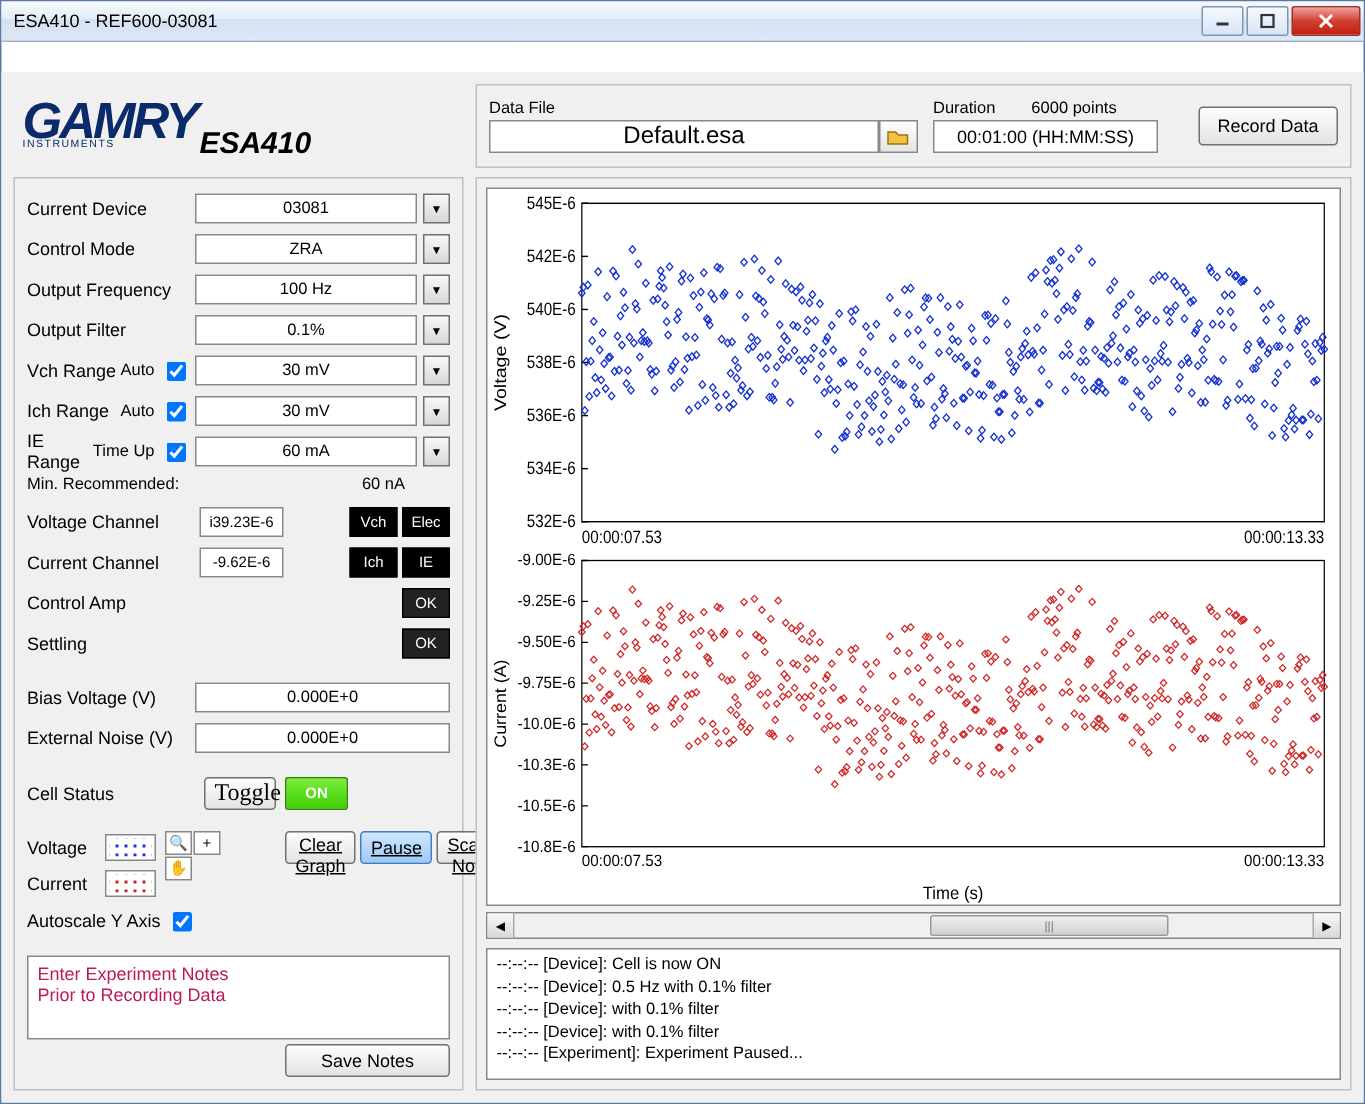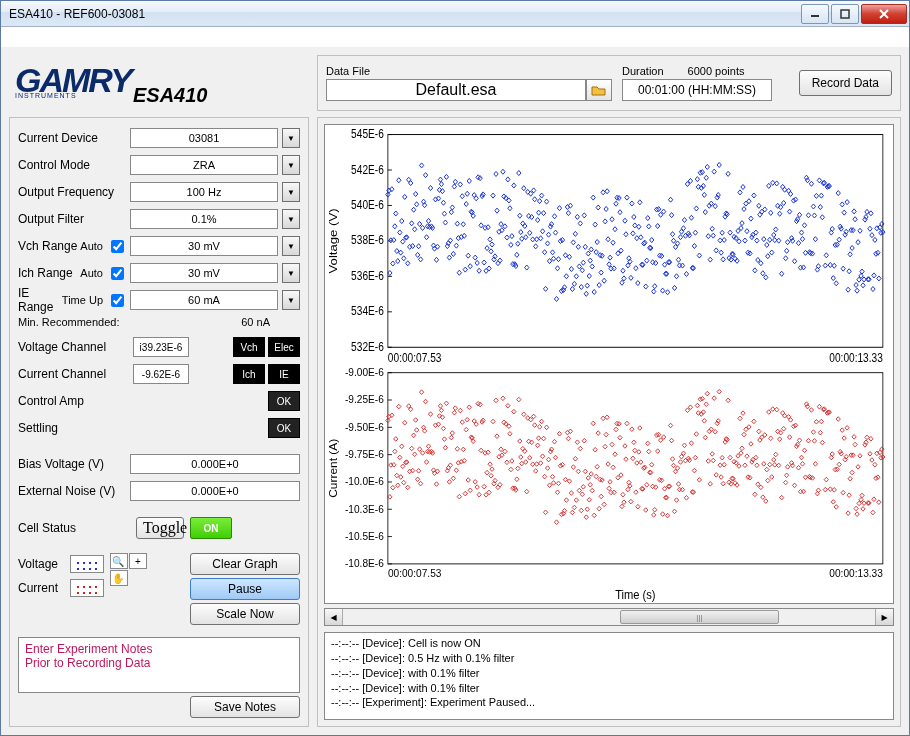--- a/index.html
+++ b/index.html
@@ -49,21 +49,21 @@
 .toggle-row { display: flex; align-items: center; height: 26px; gap: 6px; }
 .toggle-btn { width: 48px; height: 22px; border: 1px solid #707070; border-radius: 3px; background: linear-gradient(#fdfdfd,#e3e3e3); font-size: 16px; font-family: Liberation Serif, serif; }
 .on-ind { width: 42px; height: 22px; background: linear-gradient(#7aed3a,#3fcf05); border: 1px solid #2a8a00; color: #fff; font-size: 10px; font-weight: 700; display: flex; align-items: center; justify-content: center; border-radius: 2px; }
 .legend-row { display: flex; align-items: center; height: 22px; gap: 4px; }
 .legend-label { width: 48px; font-size: 12px; }
 .legend-swatch { width: 34px; height: 18px; border: 1px solid #888; background: #fff; position: relative; }
 .legend-swatch.blue::after { content: ""; position: absolute; inset: 2px; background-image: radial-gradient(#2030e0 1px, transparent 1px); background-size: 6px 6px; background-position: 2px 2px; }
 .legend-swatch.red::after { content: ""; position: absolute; inset: 2px; background-image: radial-gradient(#d02020 1px, transparent 1px); background-size: 6px 6px; background-position: 2px 2px; }
 .tool-icons { display: flex; flex-direction: column; gap: 1px; margin-left: 2px; }
 .tool-icon { width: 18px; height: 16px; border: 1px solid #888; background: #fff; display: flex; align-items: center; justify-content: center; font-size: 10px; }
-.action-btns { display: flex; flex-direction: column; gap: 3px; margin-left: auto; width: 110px; }
+.action-btns { display: flex; gap: 3px; margin-left: auto; width: 110px; text-decoration: underline; }
 .action-btn { height: 22px; border: 1px solid #707070; border-radius: 3px; background: linear-gradient(#fdfdfd,#e3e3e3); font-size: 12px; }
 .action-btn.active { background: linear-gradient(#cfe6ff,#9fcaf5); border-color: #3d7cc9; }
 .autoscale-row { display: flex; align-items: center; height: 22px; gap: 4px; font-size: 12px; }
 .notes-box { flex: 1; border: 1px solid #888; background: #fff; padding: 4px 6px; font-size: 12px; color: #be185d; overflow-y: scroll; min-height: 56px; }
 .save-notes { width: 110px; height: 22px; border: 1px solid #707070; border-radius: 3px; background: linear-gradient(#fdfdfd,#e3e3e3); font-size: 12px; align-self: flex-end; }
 .charts { flex: 1; background: #fff; border: 1px solid #888; position: relative; display: flex; flex-direction: column; min-height: 0; }
 .chart { flex: 1; position: relative; min-height: 0; }
 .chart-svg { width: 100%; height: 100%; display: block; }
 .axis-text { font-size: 10px; fill: #000; }
 .axis-label { font-size: 11px; fill: #000; }
@@ -266,20 +266,24 @@
               <div class="tool-icon">🔍</div>
               <div class="tool-icon">+</div>
             </div>
             <div class="tool-icon">✋</div>
           </div>
           <div class="action-btns">
             <button class="action-btn">Clear Graph</button>
             <button class="action-btn active">Pause</button>
             <button class="action-btn">Scale Now</button>
           </div>
+        </div>
+        <div class="autoscale-row">
+          <span>Autoscale Y Axis</span>
+          <input type="checkbox" checked="" style="">
         </div>
 
         <div class="sep"></div>
         <div class="notes-box" id="notes-box">Enter Experiment Notes<br>Prior to Recording Data</div>
         <button class="save-notes">Save Notes</button>
       </div>
 
       <div class="rightpanel">
         <div class="charts">
           <div class="chart">

